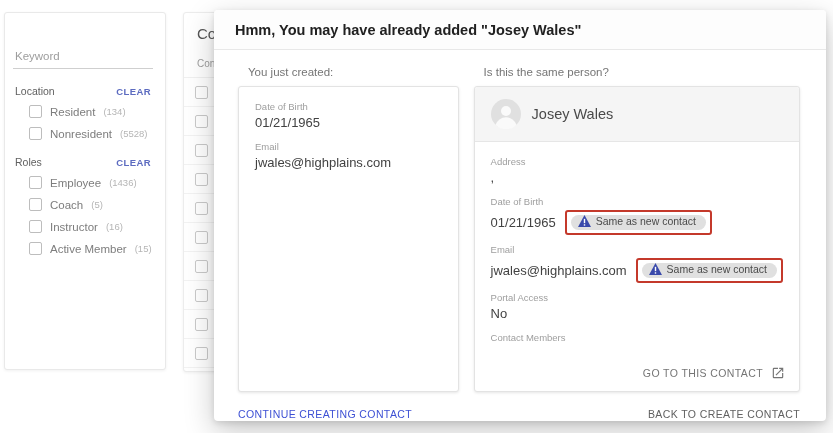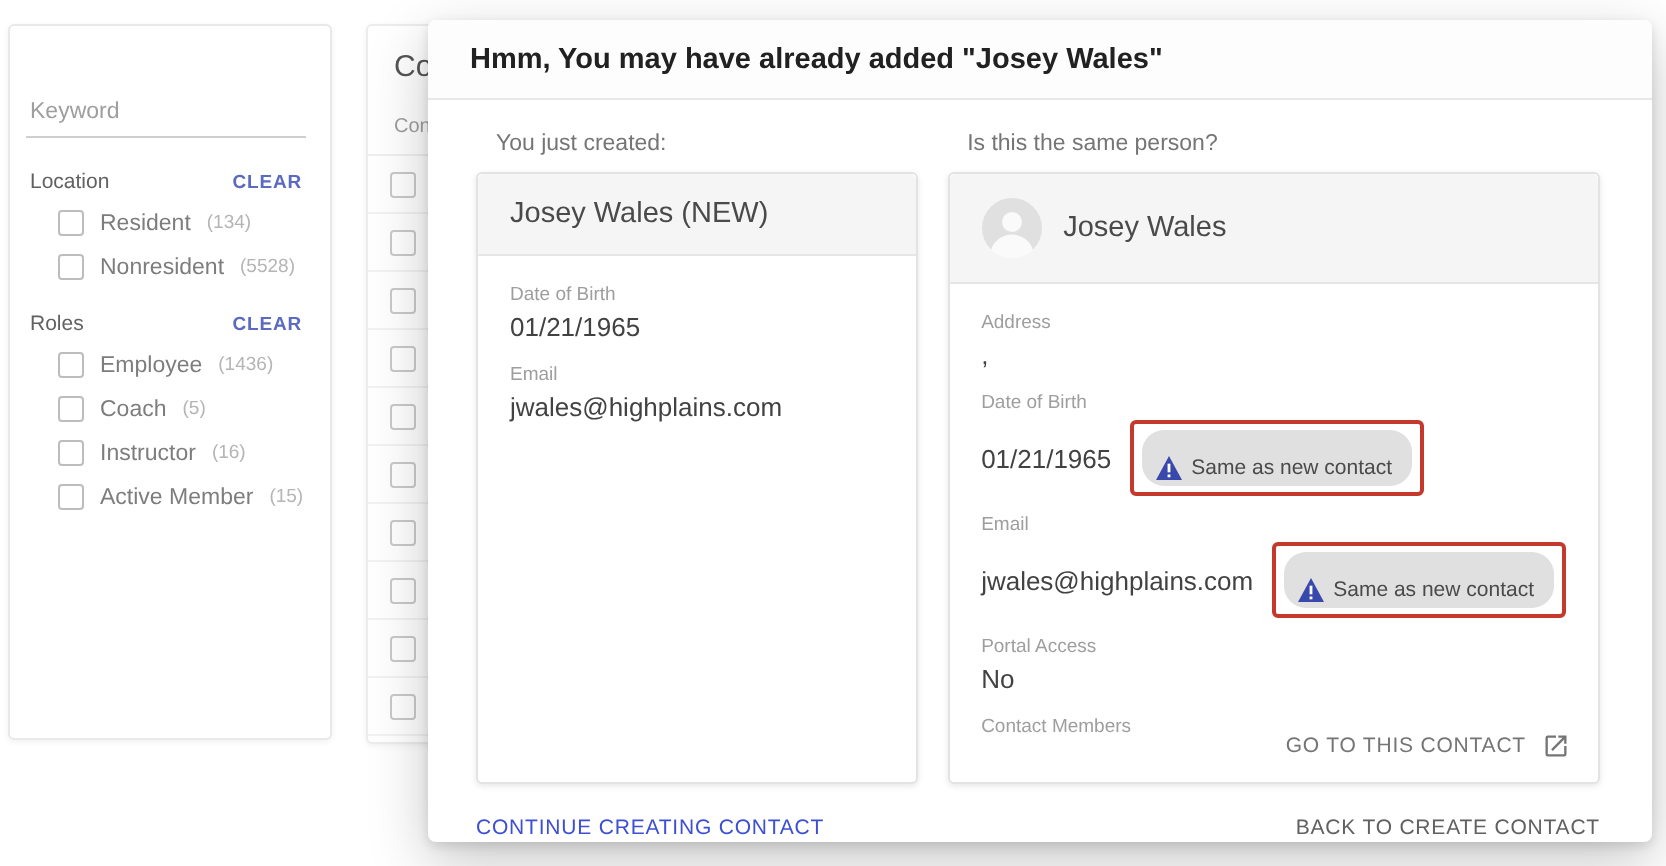--- a/index.html
+++ b/index.html
@@ -53,21 +53,21 @@
   .person-card-header { background:#f5f5f5; border-bottom:1px solid #e6e6e6;
     border-radius:3px 3px 0 0; padding:12px 16px; display:flex; align-items:center; gap:11px; }
   .person-card-title { font-size:14.5px; font-weight:500; color:#4a4a4a; }
   .avatar { width:30px; height:30px; flex:0 0 auto; }
   .person-card-body { padding:14px 16px; }
   .f-label { font-size:9.5px; color:#9e9e9e; margin-bottom:3px; }
   .f-value { font-size:13px; color:#424242; margin-bottom:11px; }
   .f-row { display:flex; align-items:center; gap:9px; margin-bottom:9px; }
   .f-row .f-value { margin-bottom:0; }
   .badge-outline { border:2px solid #c4392b; border-radius:3px; padding:3px 4px; }
-  .badge-pill { background:#e0e0e0; border-radius:11px; padding:13px 10px 3px 7px;
+  .badge-pill { background:#e0e0e0; border-radius:11px; padding:0 10px 3px 7px;
     display:flex; align-items:center; gap:5px; font-size:10.5px; color:#4a4a4a;
     white-space:nowrap; }
   .goto-link { position:absolute; right:14px; bottom:11px; display:flex;
     align-items:center; gap:8px; font-size:10.5px; color:#757575;
     letter-spacing:.4px; font-weight:500; cursor:pointer; }
   .modal-footer { flex:0 0 auto; height:44px; display:flex; align-items:center;
     justify-content:space-between; padding:0 26px 0 24px; }
   .footer-btn { font-size:10.5px; letter-spacing:.4px; font-weight:500;
     cursor:pointer; background:none; border:none; font-family:"Liberation Sans",sans-serif; }
   .back-btn { color:#616161; }
@@ -158,23 +158,20 @@
 <div class="abs modal">
   <div class="modal-header">
     <span class="modal-title">Hmm, You may have already added "Josey Wales"</span>
   </div>
 
   <div class="modal-body">
 
     <div class="panel">
       <div class="panel-label">You just created:</div>
       <div class="person-card">
-        <div class="person-card-header">
-          <span class="person-card-title">Josey Wales  (NEW)</span>
-        </div>
         <div class="person-card-body">
           <div class="f-label">Date of Birth</div>
           <div class="f-value">01/21/1965</div>
           <div class="f-label">Email</div>
           <div class="f-value">jwales@highplains.com</div>
         </div>
       </div>
     </div>
 
     <div class="panel">

